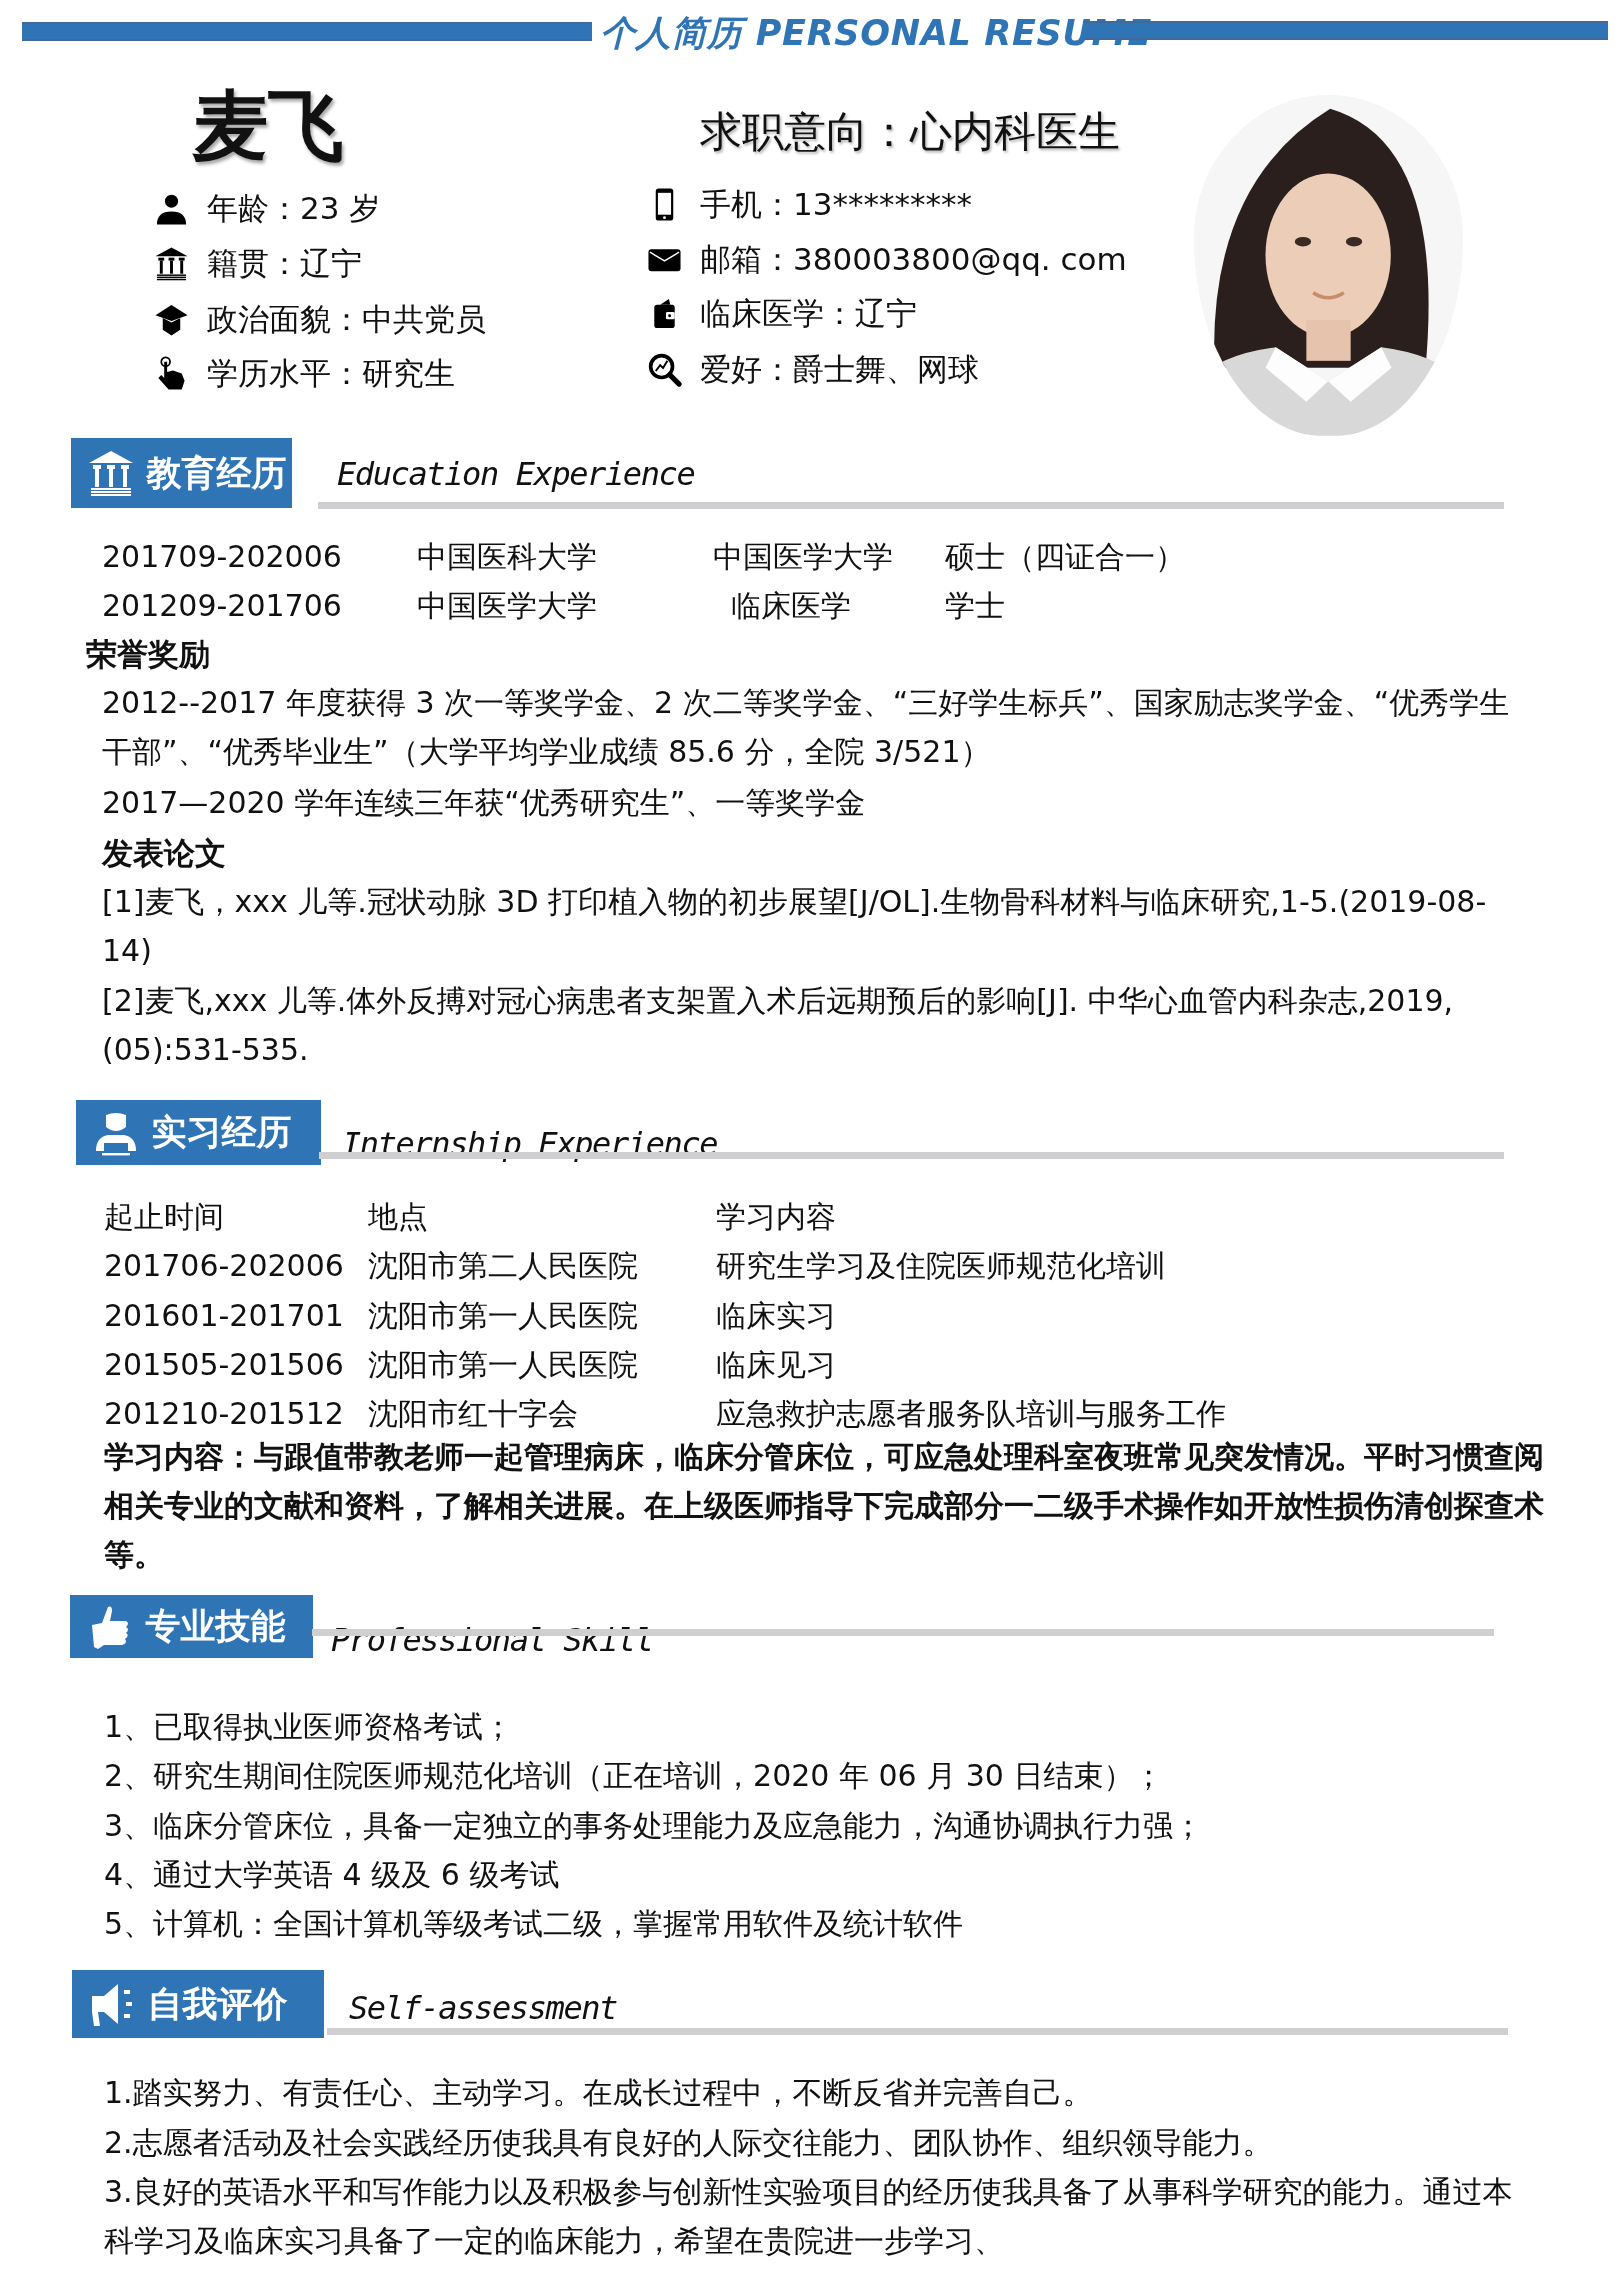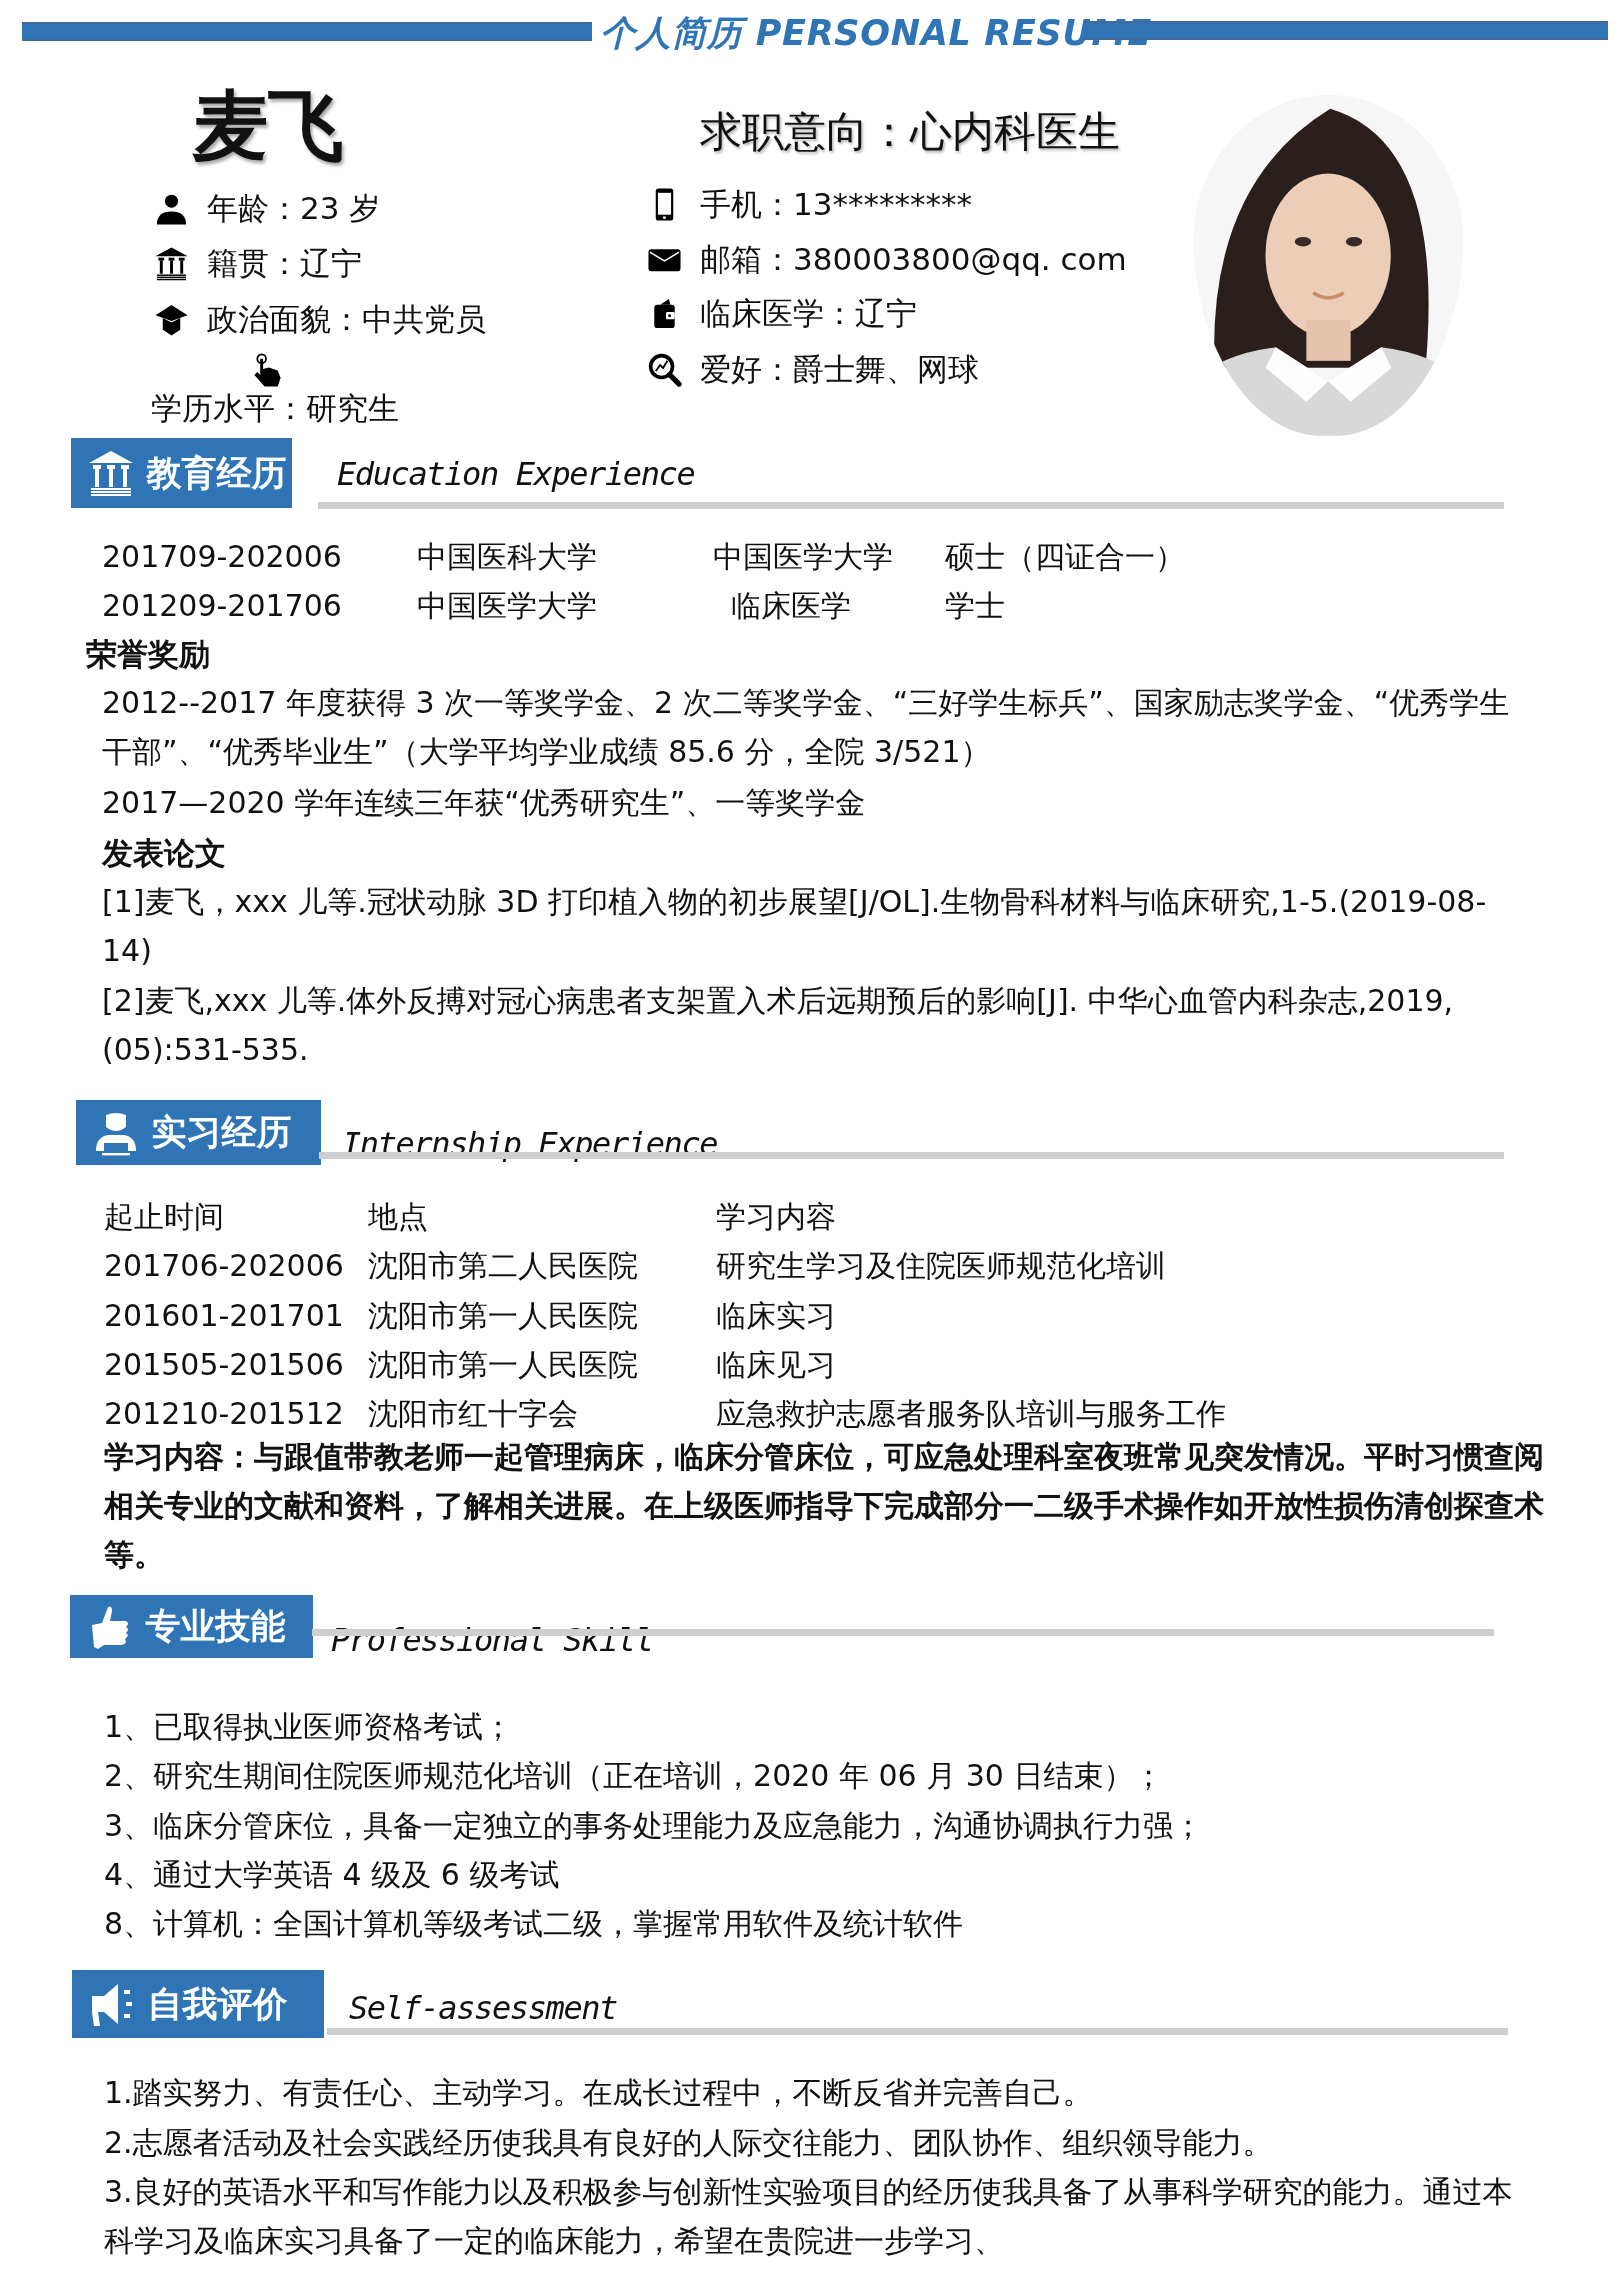--- a/index.html
+++ b/index.html
@@ -61,21 +61,21 @@
 </div>
 <div class="info-row" style="left:151px; top:299px;">
   <span class="ico">
     <svg viewBox="0 0 24 24">
         <path d="M12 2 L23 9 L12 13 L1 9 Z" fill="#000"></path>
         <path d="M6 11 L6 19 L12 23 L18 19 L18 11 L12 14 Z" fill="#000"></path>
       </svg>
   </span>
   <span>政治面貌：中共党员</span>
 </div>
-<div class="info-row" style="left:151px; top:353px;flex-direction:column;">
+<div class="info-row" style="left:151px; top:353px;">
   <span class="ico">
     <svg viewBox="0 0 24 24">
         <circle cx="8" cy="4" r="3" fill="none" stroke="#000" stroke-width="1.2"></circle>
         <path d="M7 4 L9 4 L9 11 L13 10 L19 12 L21 17 L19 23 L10 23 L3 15 L5 13 L7 15 Z" fill="#000"></path>
       </svg>
   </span>
   <span>学历水平：研究生</span>
 </div>
 
 <div class="info-row" style="left:644px; top:184px;">
@@ -211,21 +211,21 @@
     </svg>
   <span>专业技能</span>
 </div>
 <div class="sec-en" style="left:331px; top:1621px;">Professional Skill</div>
 <div class="sec-line" style="left:312px; top:1629px; width:1182px;"></div>
 
 <div class="txt" style="left:104px; top:1702px;">1、已取得执业医师资格考试；</div>
 <div class="txt" style="left:104px; top:1751px;">2、研究生期间住院医师规范化培训（正在培训，2020 年 06 月 30 日结束）；</div>
 <div class="txt" style="left:104px; top:1801px;">3、临床分管床位，具备一定独立的事务处理能力及应急能力，沟通协调执行力强；</div>
 <div class="txt" style="left:104px; top:1850px;">4、通过大学英语 4 级及 6 级考试</div>
-<div class="txt" style="left:104px; top:1899px;">8、计算机：全国计算机等级考试二级，掌握常用软件及统计软件</div>
+<div class="txt" style="left:104px; top:1899px;">5、计算机：全国计算机等级考试二级，掌握常用软件及统计软件</div>
 
 <div class="sec-box" style="left:72px; top:1970px; width:252px; height:68px;">
   <svg viewBox="0 0 24 24">
       <path d="M2 8 L8 8 L15 2 L15 22 L8 16 L5 16 L6 23 L3 23 L2 16 Z" fill="#fff"></path>
       <rect x="18" y="5" width="3" height="2" fill="#fff"></rect>
       <rect x="19" y="11" width="3" height="2" fill="#fff"></rect>
       <rect x="18" y="17" width="3" height="2" fill="#fff"></rect>
     </svg>
   <span>自我评价</span>
 </div>

